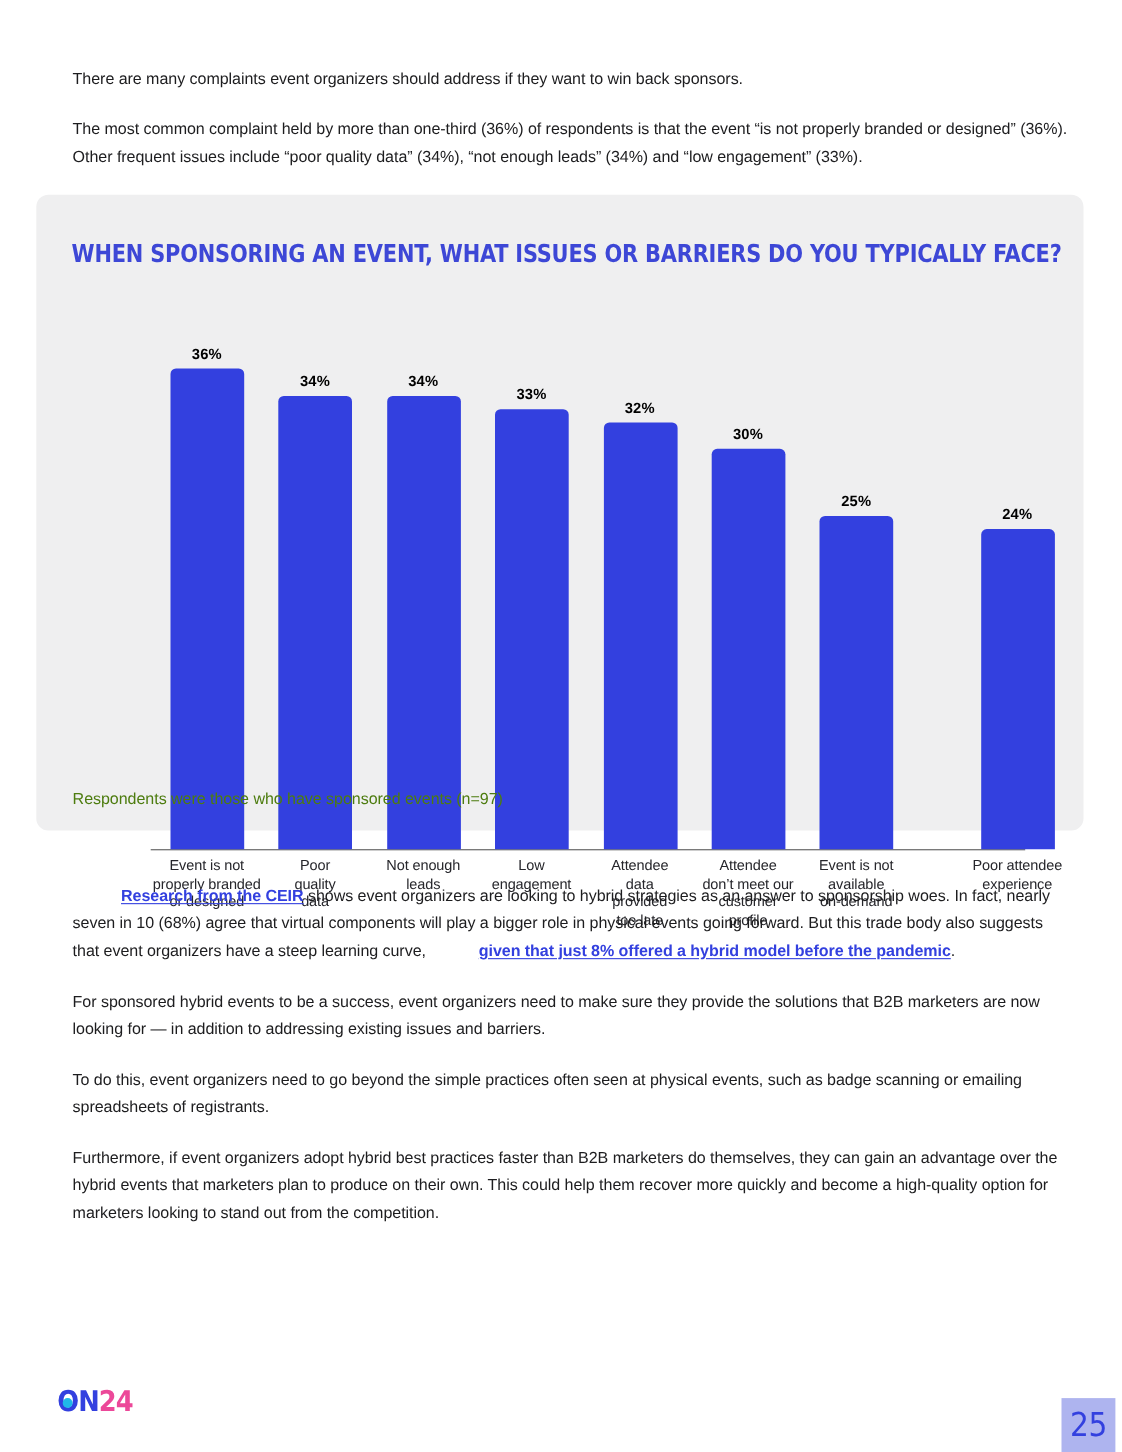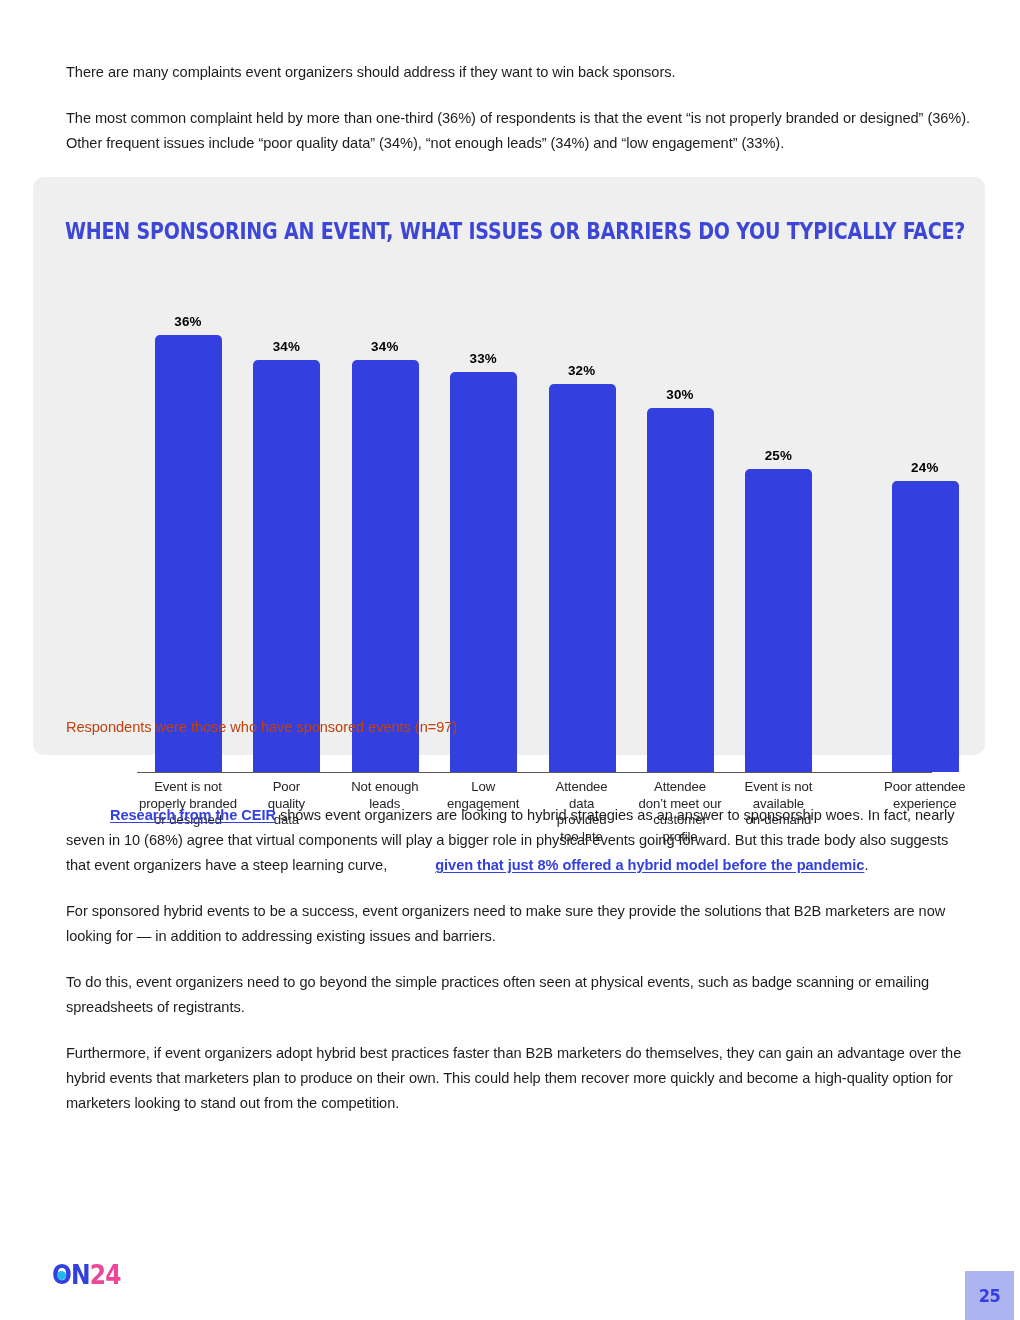--- a/index.html
+++ b/index.html
@@ -120,21 +120,21 @@
     line-height: 16.6px;
     color: #26262b;
     letter-spacing: -0.1px;
   }
 
   #chart-footnote {
     position: absolute;
     left: 33px;
     top: 542px;
     font-size: 14.6px;
-    color: #c2410c;
+    color: #4d7c0f;
     letter-spacing: -0.05px;
   }
 
   
   #intro { top: 60px; }
   #after-chart { top: 803px; }
 
   
   #logo {
     position: absolute;
@@ -169,22 +169,22 @@
     top: 1271px;
     width: 49px;
     height: 49px;
     background: #aeb4ef;
     display: flex;
     align-items: center;
     justify-content: center;
   }
   #page-number span {
     font-family: "Liberation Sans Narrow", "DejaVu Sans Condensed", "Liberation Sans", sans-serif;
-    font-weight: bold;
-    font-size: 18px;
+    font-weight: normal;
+    font-size: 30px;
     color: #3340DF;
     letter-spacing: -0.5px;
   }
 </style>
 </head>
 <body>
 
 <div id="page">
 
   <div class="prose" id="intro">

